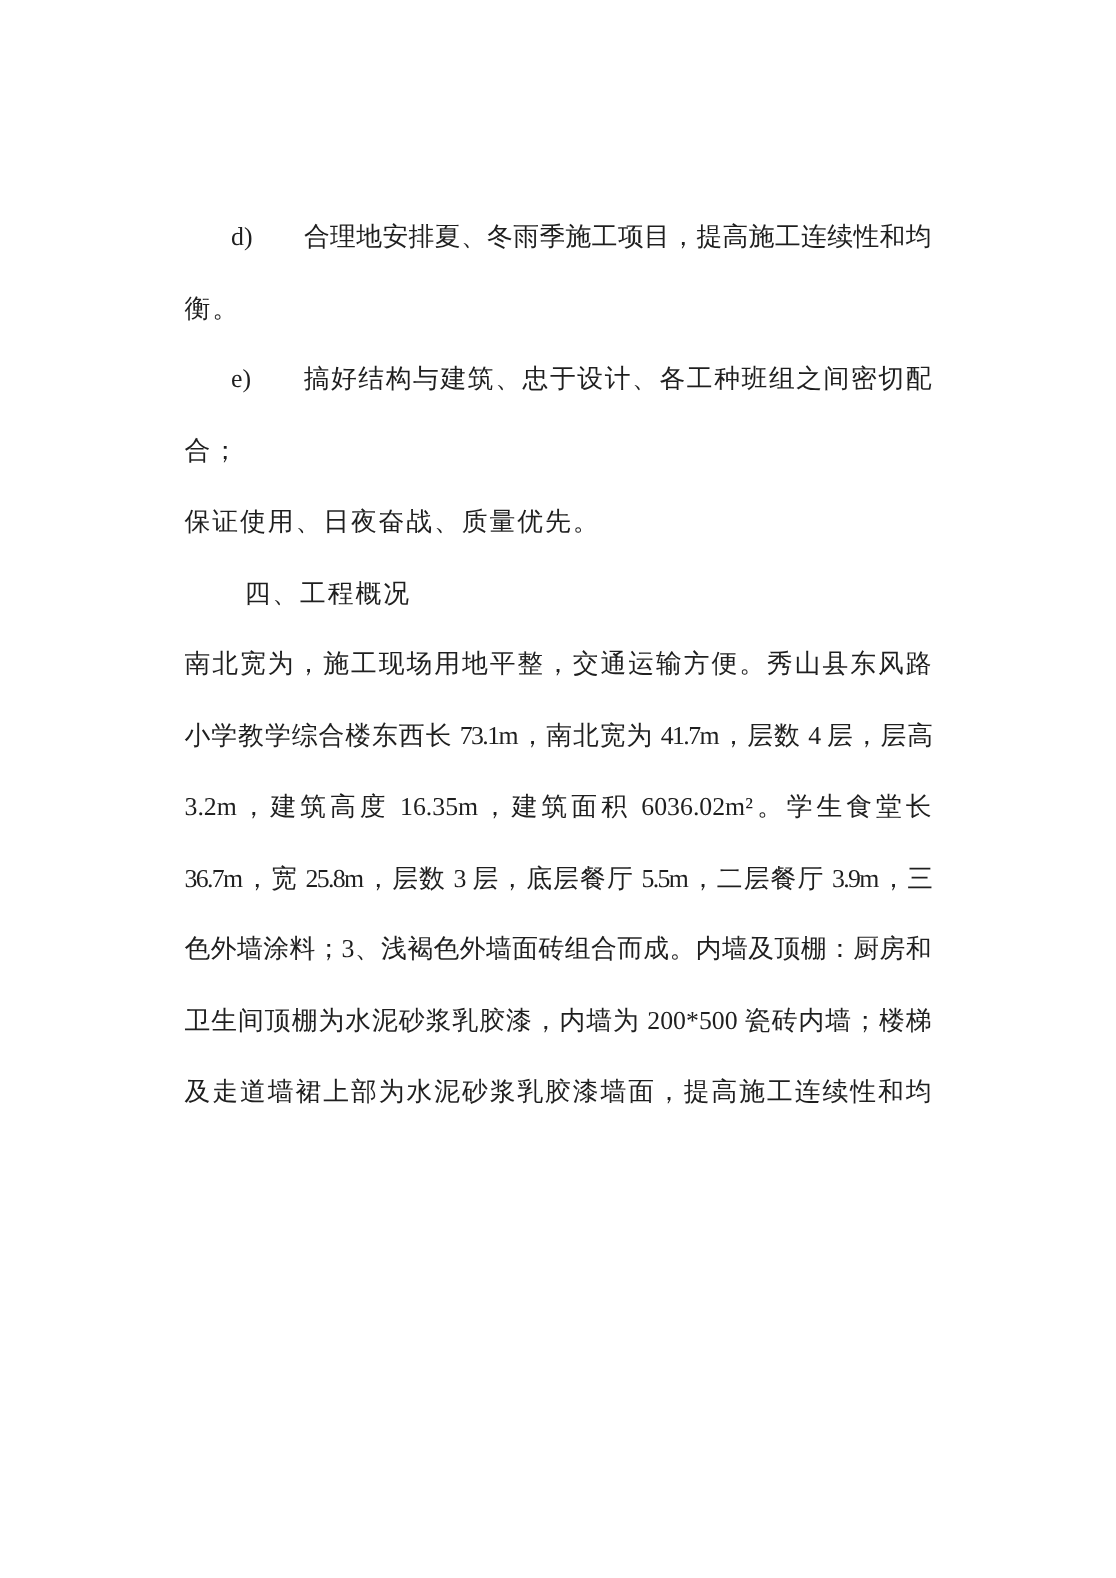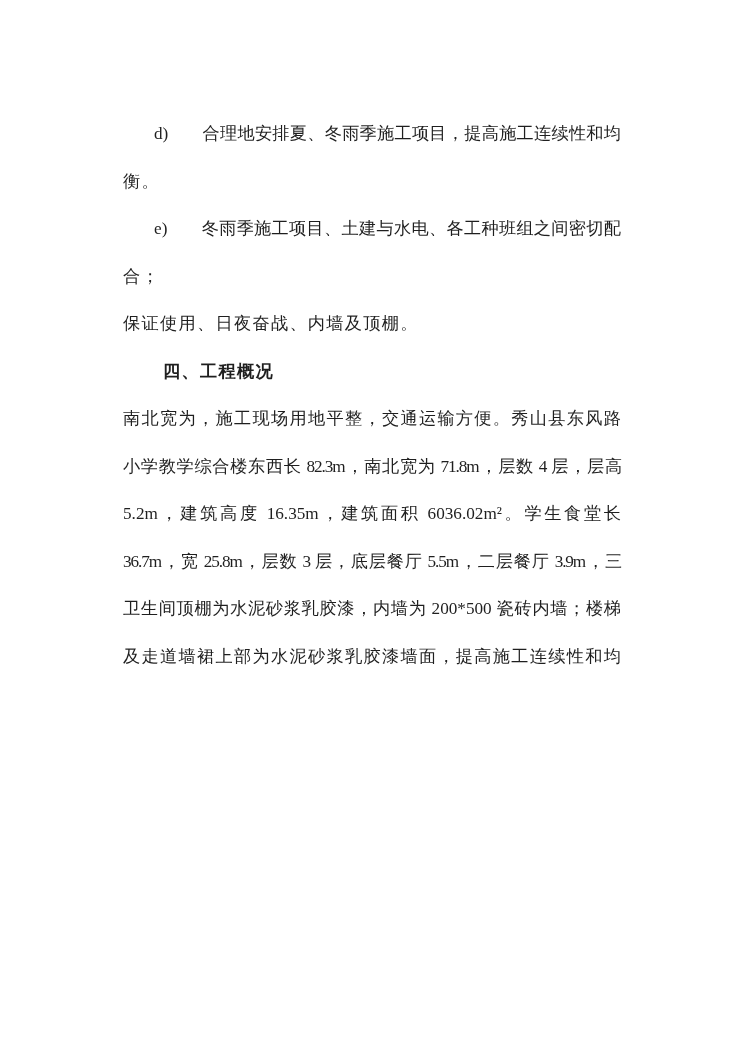--- a/index.html
+++ b/index.html
@@ -8,20 +8,21 @@
     background: #ffffff;
   }
   .page {
     position: relative;
     width: 744px;
     height: 780px;
     background: #ffffff;
     overflow: hidden;
     font-family: "Liberation Serif", "DejaVu Serif", serif;
     color: #1f1f1f;
+    margin-top: 24px;
   }
   .textblock {
     position: absolute;
     left: 123px;
     top: 110px;
     width: 498px;
   }
   .line {
     height: 47.5px;
     line-height: 47.5px;
@@ -36,43 +37,44 @@
   
   .tight {
     letter-spacing: -1.1px;
   }
   
   .plain {
     text-align: left;
     letter-spacing: 1.3px;
   }
   .list-first { text-indent: 31px; }   
-  .para-first { text-indent: 40px; font-weight: bold; }   
+  .para-first { text-indent: 40px; }   
   .tab {
     display: inline-block;
     width: 34px;
   }
 </style>
 </head>
 <body>
 
 <div class="page">
   <div class="textblock">
 
     <div class="line just list-first"><span>d)</span><span class="tab"></span><span>合理地安排夏、冬雨季施工项目，提高施工连续性和均</span></div>
     <div class="line plain">衡。</div>
 
-    <div class="line just list-first"><span>e)</span><span class="tab"></span><span>冬雨季施工项目、土建与水电、各工种班组之间密切配</span></div>
+    <div class="line just list-first"><span>e)</span><span class="tab"></span><span>搞好结构与建筑、忠于设计、各工种班组之间密切配</span></div>
     <div class="line plain">合；</div>
 
-    <div class="line plain">保证使用、日夜奋战、内墙及顶棚。</div>
+    <div class="line plain">保证使用、日夜奋战、质量优先。</div>
 
     <div class="line plain para-first">四、工程概况</div>
 
     <div class="line just">南北宽为，施工现场用地平整，交通运输方便。秀山县东风路</div>
-    <div class="line just tight">小学教学综合楼东西长 82.3m，南北宽为 71.8m，层数 4 层，层高</div>
-    <div class="line just">5.2m，建筑高度 16.35m，建筑面积 6036.02m²。学生食堂长</div>
+    <div class="line just tight">小学教学综合楼东西长 73.1m，南北宽为 41.7m，层数 4 层，层高</div>
+    <div class="line just">3.2m，建筑高度 16.35m，建筑面积 6036.02m²。学生食堂长</div>
     <div class="line just tight">36.7m，宽 25.8m，层数 3 层，底层餐厅 5.5m，二层餐厅 3.9m，三</div>
+    <div class="line just">色外墙涂料；3、浅褐色外墙面砖组合而成。内墙及顶棚：厨房和</div>
     <div class="line just">卫生间顶棚为水泥砂浆乳胶漆，内墙为 200*500 瓷砖内墙；楼梯</div>
     <div class="line just">及走道墙裙上部为水泥砂浆乳胶漆墙面，提高施工连续性和均</div>
 
   </div>
 </div>
 
 </body></html>

